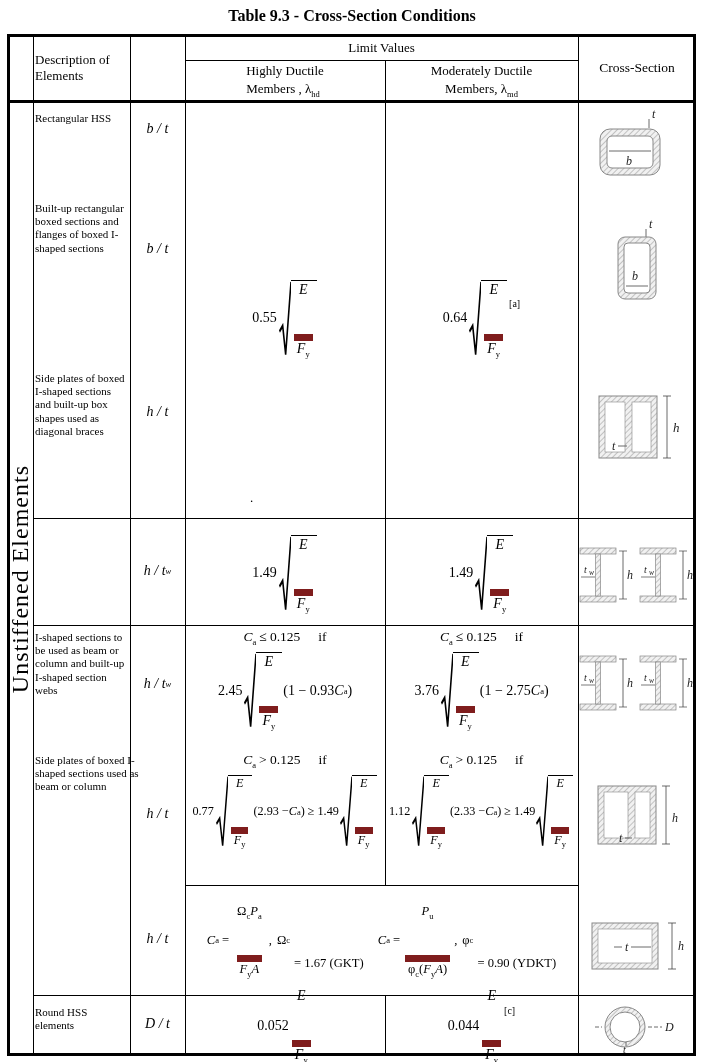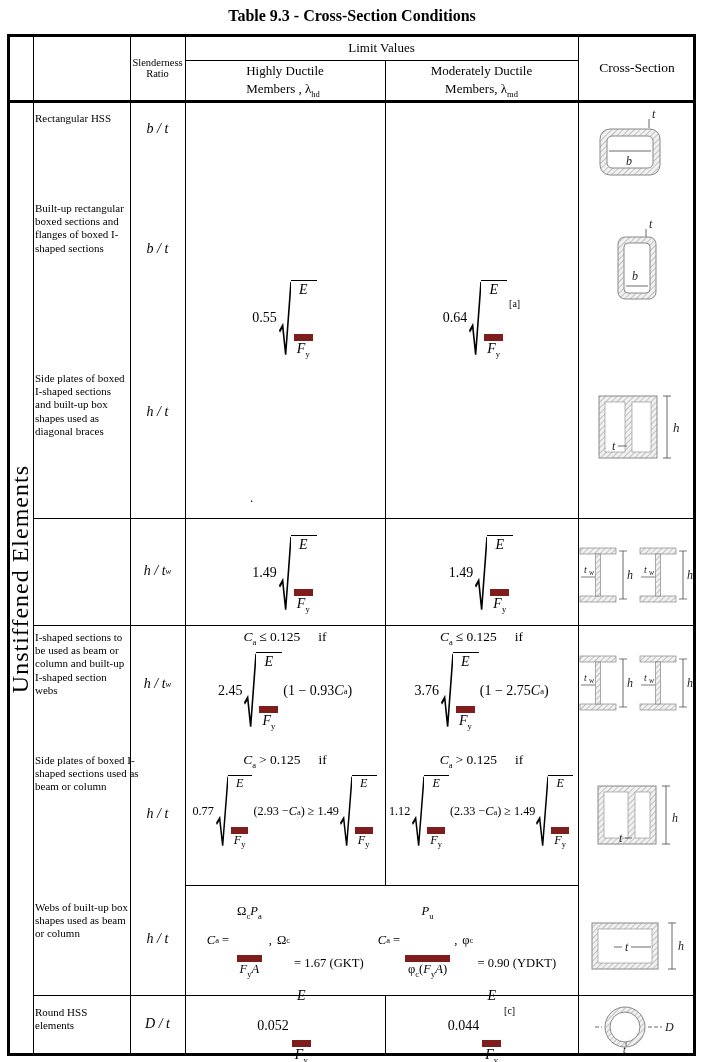--- a/index.html
+++ b/index.html
@@ -63,21 +63,21 @@
   <div class="vl" style="left:385px;top:60px;height:825px"></div>
   <div class="vl" style="left:385px;top:995px;height:58px"></div>
   <div class="vl" style="left:578px;top:37px;height:1016px"></div>
   <div class="hl" style="left:185px;top:60px;width:394px"></div>
   <div class="hl thick" style="left:7px;top:100px;width:689px"></div>
   <div class="hl" style="left:34px;top:518px;width:659px"></div>
   <div class="hl" style="left:34px;top:625px;width:659px"></div>
   <div class="hl" style="left:185px;top:885px;width:394px"></div>
   <div class="hl" style="left:34px;top:995px;width:659px"></div>
 
-  <div class="cell" style="left:131px;top:37px;width:53px;height:62px;font-size:10.5px;text-align:center">Slenderness Ratio</div>
+  <div class="cell hdr" style="left:35px;top:37px;width:93px;height:62px;justify-content:flex-start;text-align:left">Description of Elements</div>
   <div class="cell hdr" style="left:186px;top:36px;width:391px;height:23px">Limit Values</div>
   <div class="cell" style="left:186px;top:61px;width:198px;height:38px">
     <div style="text-align:left;font-size:13px;line-height:1.35">
       <div>Highly Ductile</div>
       <div><span>Members , λ</span><sub>hd</sub></div>
     </div>
   </div>
   <div class="cell" style="left:386px;top:61px;width:191px;height:38px">
     <div style="text-align:center;font-size:13px;line-height:1.35">
       <div>Moderately Ductile</div>
@@ -88,21 +88,20 @@
 
   <div class="cell" style="left:8px;top:104px;width:25px;height:950px">
     <span class="vert">Unstiffened Elements</span>
   </div>
 
   <div class="cell desc" style="left:35px;top:112px;width:94px">Rectangular HSS</div>
   <div class="cell desc" style="left:35px;top:202px;width:94px">Built-up rectangular boxed sections and flanges of boxed I-shaped sections</div>
   <div class="cell desc" style="left:35px;top:372px;width:94px">Side plates of boxed I-shaped sections and built-up box shapes used as diagonal braces</div>
   <div class="cell desc" style="left:35px;top:631px;width:94px">I-shaped sections to be used as beam or column and built-up I-shaped section webs</div>
   <div class="cell desc" style="left:35px;top:754px;width:108px">Side plates of boxed I-shaped sections used as beam or column</div>
-  <div class="cell desc" style="left:35px;top:901px;width:94px">Webs of built-up box shapes used as beam or column</div>
   <div class="cell desc" style="left:35px;top:1006px;width:94px">Round HSS elements</div>
 
   <div class="cell ratio" style="left:131px;top:113px;width:53px;height:32px">b / t</div>
   <div class="cell ratio" style="left:131px;top:233px;width:53px;height:32px">b / t</div>
   <div class="cell ratio" style="left:131px;top:396px;width:53px;height:32px">h / t</div>
   <div class="cell ratio" style="left:131px;top:555px;width:53px;height:32px">
       <span>h / t</span>
       <sub>w</sub>
     </div>
   <div class="cell ratio" style="left:131px;top:668px;width:53px;height:32px">

